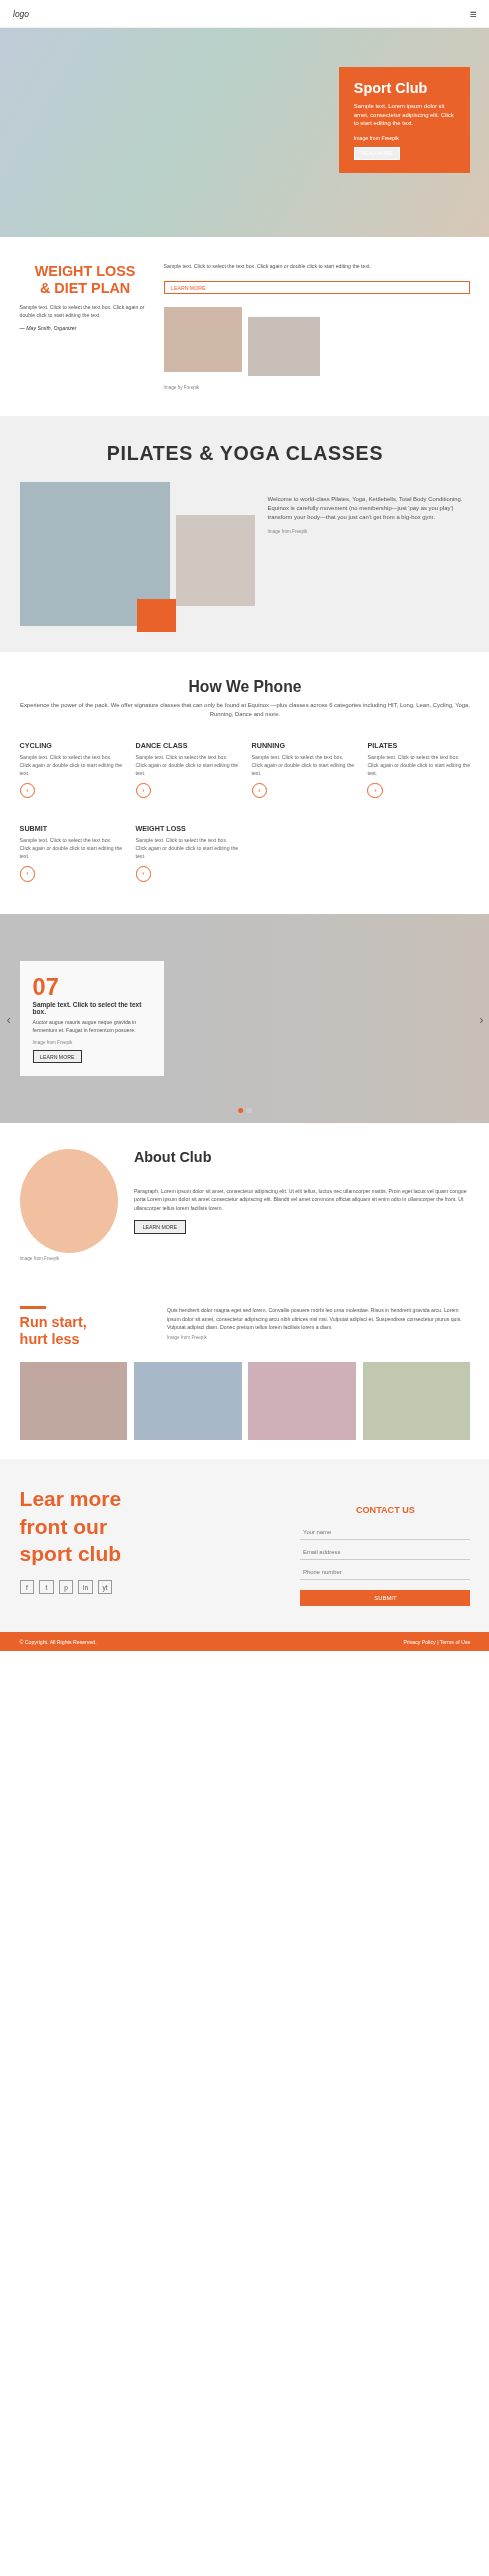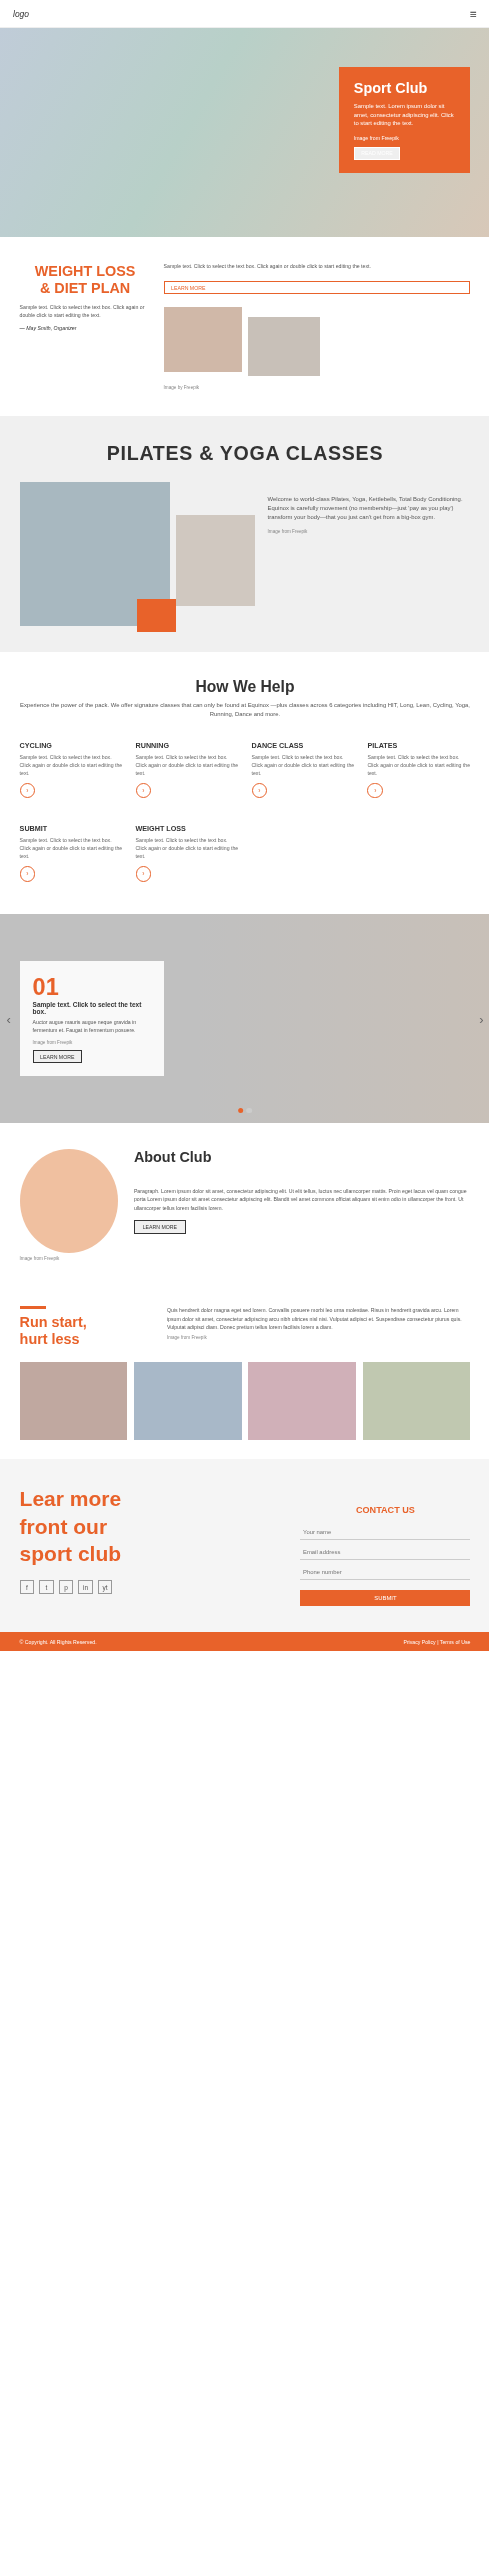--- a/index.html
+++ b/index.html
@@ -162,35 +162,35 @@
       <div class="pilates-img2 img-placeholder" style="background: #d0c8c0; margin-top:33px;"></div>
     </div>
     <div class="pilates-text">
       <div>Welcome to world-class Pilates, Yoga, Kettlebells, Total Body Conditioning. Equinox is carefully movement (no membership—just 'pay as you play') transform your body—that you just can't get from a big-box gym.</div>
       <div class="pilates-credit">Image from Freepik</div>
     </div>
   </div>
 </section>
 
 <section class="how-help">
-  <h2 class="how-help-title">How We Help</h2>
+  <h2 class="how-help-title">How We Phone</h2>
   <p class="how-help-subtitle">Experience the power of the pack. We offer signature classes that can only be found at Equinox —plus classes across 6 categories including HIT, Long, Lean, Cycling, Yoga, Running, Dance and more.</p>
   <div class="how-help-grid">
   <div class="how-help-item">
     <div class="how-help-item-title">CYCLING</div>
     <div class="how-help-item-text">Sample text. Click to select the text box. Click again or double click to start editing the text.</div>
     <div class="how-help-icon">›</div>
   </div>
       <div class="how-help-item">
+    <div class="how-help-item-title">DANCE CLASS</div>
+    <div class="how-help-item-text">Sample text. Click to select the text box. Click again or double click to start editing the text.</div>
+    <div class="how-help-icon">›</div>
+  </div>
+      <div class="how-help-item">
     <div class="how-help-item-title">RUNNING</div>
-    <div class="how-help-item-text">Sample text. Click to select the text box. Click again or double click to start editing the text.</div>
-    <div class="how-help-icon">›</div>
-  </div>
-      <div class="how-help-item">
-    <div class="how-help-item-title">DANCE CLASS</div>
     <div class="how-help-item-text">Sample text. Click to select the text box. Click again or double click to start editing the text.</div>
     <div class="how-help-icon">›</div>
   </div>
       <div class="how-help-item">
     <div class="how-help-item-title">PILATES</div>
     <div class="how-help-item-text">Sample text. Click to select the text box. Click again or double click to start editing the text.</div>
     <div class="how-help-icon">›</div>
   </div>
       <div class="how-help-item">
     <div class="how-help-item-title">SUBMIT</div>
@@ -202,21 +202,21 @@
     <div class="how-help-item-text">Sample text. Click to select the text box. Click again or double click to start editing the text.</div>
     <div class="how-help-icon">›</div>
   </div>
     </div>
 </section>
 
 <section class="carousel">
   <div class="carousel-bg" style="background: linear-gradient(to right, #c0c0c0 40%, #c8c0b8 100%);"></div>
   <div class="carousel-content">
     <div class="carousel-text-box">
-      <div class="carousel-number">01</div>
+      <div class="carousel-number">07</div>
       <div class="carousel-title">Sample text. Click to select the text box.</div>
       <div class="carousel-body">Auctor augue mauris augue neque gravida in fermentum et. Faugat in fermentum posuere.</div>
       <div class="carousel-credit">Image from Freepik</div>
       <button class="carousel-btn">LEARN MORE</button>
     </div>
   </div>
   <div class="carousel-arrow-left">‹</div>
   <div class="carousel-arrow-right">›</div>
   <div class="carousel-nav">
     <div class="carousel-dot active"></div>

